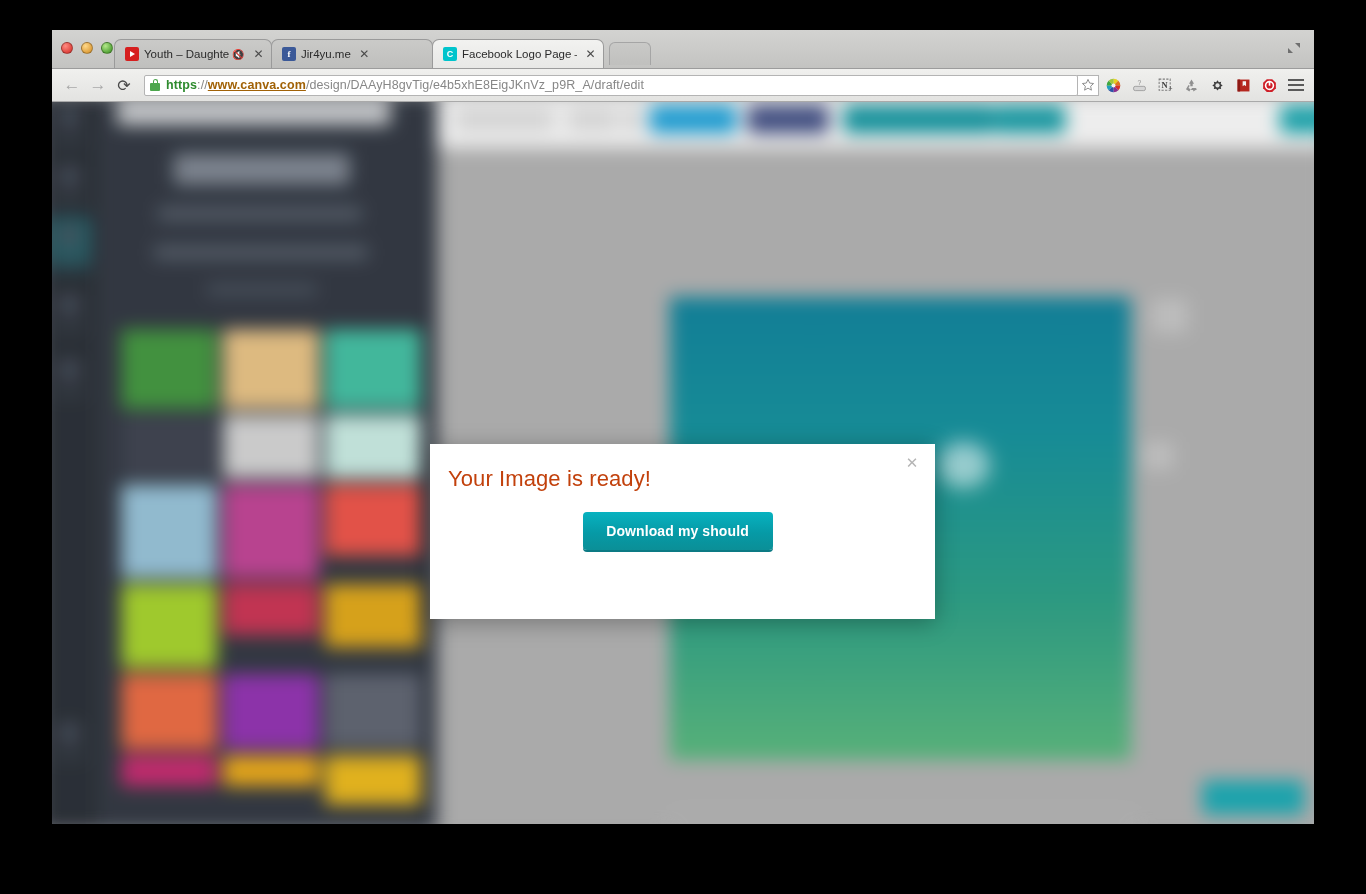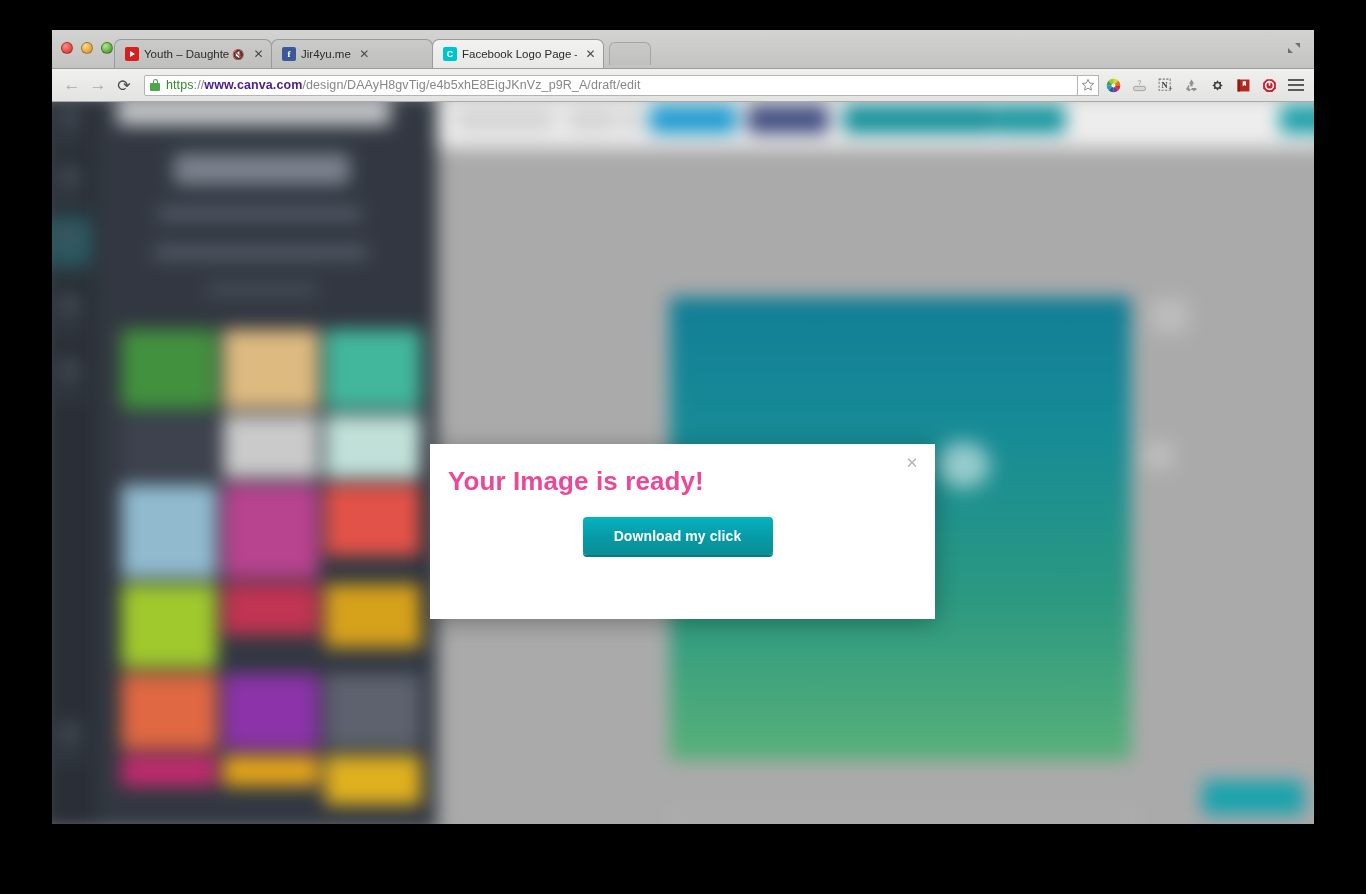--- a/index.html
+++ b/index.html
@@ -208,22 +208,22 @@
     border-radius: 3px 3px 0 0;
     box-sizing: border-box;
   }
   #url-text {
     font-size: 12.5px;
     color: #878787;
     white-space: nowrap;
     overflow: hidden;
     letter-spacing: 0.1px;
   }
-  #url-text .scheme { color: #2e8b2e; }
-  #url-text .host { color: #4c1d95; font-weight: bold; }
+  #url-text .scheme { color: #2e8b2e; font-weight: bold; }
+  #url-text .host { color: #a16207; font-weight: bold; text-decoration: underline; }
   #star-btn {
     width: 22px; height: 21px;
     background: #fff;
     border: 1px solid #b4b4b4;
     border-left: none;
     margin-left: -7px;
     margin-right: 6px;
     display: flex; align-items: center; justify-content: center;
     box-sizing: border-box;
   }
@@ -414,23 +414,23 @@
     position: absolute;
     right: 14px; top: 10px;
     width: 18px; height: 18px;
     color: #b5b5b5;
     font-size: 15px;
     line-height: 18px;
     text-align: center;
     font-family: "Liberation Sans", sans-serif;
   }
   #modal-title {
-    font-size: 26px;
-    color: #ec4899;
-    font-weight: bold;
+    font-size: 22px;
+    color: #c2410c;
+    font-weight: normal;
     margin: 0 0 20px 0;
     letter-spacing: 0.1px;
   }
   #modal-body {
     font-size: 13.2px;
     color: #555b60;
     line-height: 1.30;
     margin: 0;
     width: 462px;
   }
@@ -675,19 +675,19 @@
           </div>
 
           <div id="bottom-right-btn"></div>
         </div>
       </div>
 
       <div id="modal-overlay">
         <div id="modal">
           <div id="modal-close">✕</div>
           <h2 id="modal-title">Your Image is ready!</h2>
-          <button id="download-btn">Download my click</button>
+          <button id="download-btn">Download my should</button>
         </div>
       </div>
 
     </div>
   </div>
 </div>
 
 </body></html>

